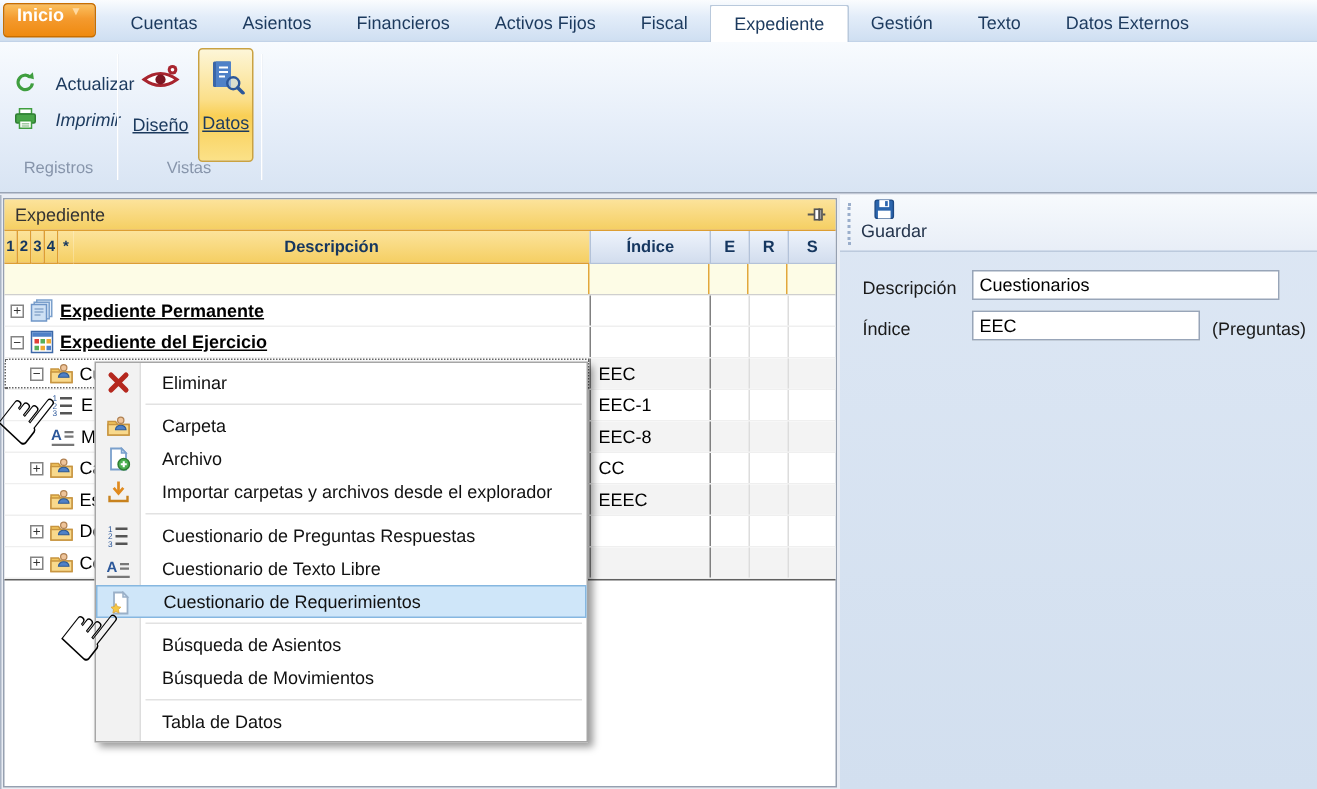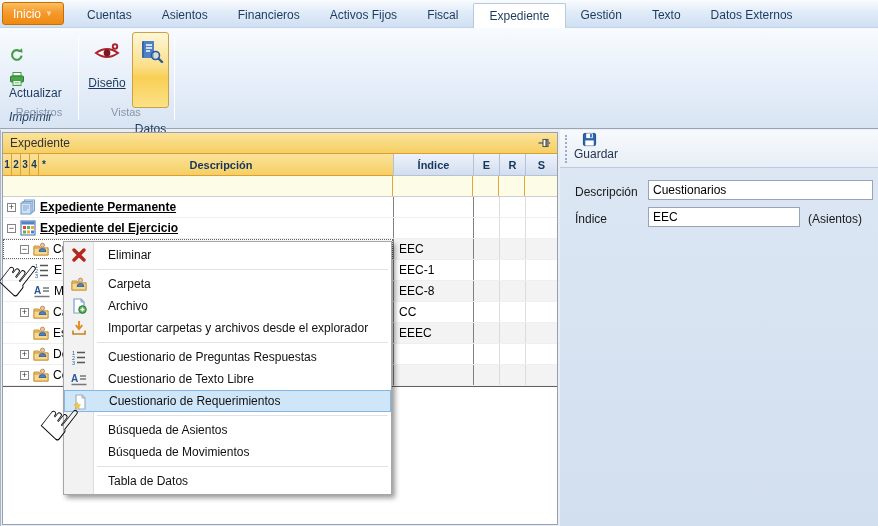--- a/index.html
+++ b/index.html
@@ -4,40 +4,40 @@
 <style>
   * { margin:0; padding:0; box-sizing:border-box; }
   body { font-family:"Liberation Sans", sans-serif; background:#fff; }
   .window { position:relative; width:878px; height:526px; background:#e9edf4; overflow:hidden; font-family:"Liberation Sans", sans-serif; }
 
   
   .tabbar { position:absolute; left:0; top:0; width:878px; height:28px;
     background:linear-gradient(#fafcfe, #e3edf9 40%, #cfdff2); border-bottom:1px solid #c2d3e8; }
   .inicio { position:absolute; left:2px; top:2px; width:62px; height:23px;
     background:linear-gradient(#fbc05f, #f49a2e 45%, #ef8a10); border:1px solid #c86e00; border-radius:3px;
-    color:#fff; font-weight:normal; font-size:12px; display:flex; align-items:center; justify-content:center; gap:4px; cursor:default; }
+    color:#fff; font-weight:bold; font-size:12px; display:flex; align-items:flex-start; justify-content:center; gap:4px; cursor:default; }
   .inicio .caret { font-size:8px; color:#ffd9a0; }
   .tabs { position:absolute; left:72px; top:3px; height:25px; display:flex; }
   .tab { padding:0 15px; line-height:24px; font-size:12px; color:#1c3a5e; white-space:nowrap; }
   .tab.active { background:#fff; border:1px solid #b9c9dc; border-bottom:none; border-radius:2px 2px 0 0; }
 
   
   .ribbon { position:absolute; left:0; top:28px; width:878px; height:101px;
     background:linear-gradient(#f8fbfe, #e6eef9 55%, #d8e4f3); border-bottom:1px solid #99a4b5; }
-  .btn-small { position:absolute; display:flex; align-items:flex-start; gap:23px; font-size:12px; color:#1c3a5e; cursor:default;flex-direction:column; }
+  .btn-small { position:absolute; display:flex; align-items:flex-end; gap:12px; font-size:12px; color:#1c3a5e; cursor:default; }
   .ic16 { width:16px; height:16px; display:inline-block; }
   .ic16 svg, .mic svg, .ticon svg { width:100%; height:100%; display:block; }
   .grp-label { position:absolute; font-size:11px; color:#8795ab; text-align:center; }
   .vsep { position:absolute; top:8px; height:84px; width:1px; background:#c3d0e2; border-right:1px solid #ffffff; }
   .btn-big { position:absolute; display:flex; flex-direction:column; align-items:center; font-size:12px; color:#1c3a5e; cursor:default; }
   .btn-big .bigicon { width:26px; height:24px; margin-top:6px; }
   .btn-big .bigicon svg { width:100%; height:100%; }
   .btn-big .blabel { margin-top:12px;text-decoration:underline; }
   .btn-big.selected { background:linear-gradient(#fdf6d8, #fbdf8a 45%, #f9cf55 60%, #fbe188);
-    border:1px solid #caa241; border-radius:3px;gap:47px; }
+    border:1px solid #caa241; border-radius:3px; }
 
   
   .left-panel { position:absolute; left:2px; top:132px; width:556px; height:393px; background:#fff;
     border:1px solid #96a0b0; z-index:1; }
   .panel-title { height:21px; background:linear-gradient(#fce28a, #f6d05f); border-bottom:1px solid #d8a93c;
     font-size:12px; color:#333; padding-left:7px; line-height:20px; position:relative; }
   .pin { position:absolute; right:5px; top:2px; width:16px; height:16px; }
   .pin svg { width:100%; height:100%; }
   .col-headers { height:22px; display:flex; font-size:11px; font-weight:bold; color:#15365f; }
   .gold { background:linear-gradient(#fce39b, #f5cf63); border-bottom:1px solid #dd9e33; }
@@ -467,22 +467,22 @@
               <rect x="1.5" y="1.5" width="13" height="13" rx="1.5" fill="#2b65ad" stroke="#1d4a85"></rect>
               <rect x="4.5" y="1.5" width="7" height="5" fill="#fff"></rect>
               <rect x="8.6" y="2.2" width="1.9" height="3.6" fill="#2b65ad"></rect>
               <rect x="3.5" y="9" width="9" height="5.5" fill="#fff"></rect>
             </svg>
           </span>
         <span>Guardar</span>
       </div>
     </div>
     <div class="fld-label" style="left:15px; top:55px;">Descripción</div>
-    <input class="tinput" style="left: 88px; top: 50px; width: 225px;" value="Cuestionarios">
+    <input class="tinput" style="left: 88px; top: 50px; width: 205px;" value="Cuestionarios">
     <div class="fld-label" style="left:15px; top:82px;">Índice</div>
     <input class="tinput" style="left: 88px; top: 77px; width: 152px;" value="EEC">
-    <div class="hint" style="left:248px; top:82px;">(Asientos)</div>
+    <div class="hint" style="left:248px; top:82px;">(Preguntas)</div>
   </div>
 
   <span class="hand" style="left:2px; top:252px;">☝</span>
   <span class="hand" style="left:44px; top:396px;">☝</span>
 
 </div>
 
 </body></html>

